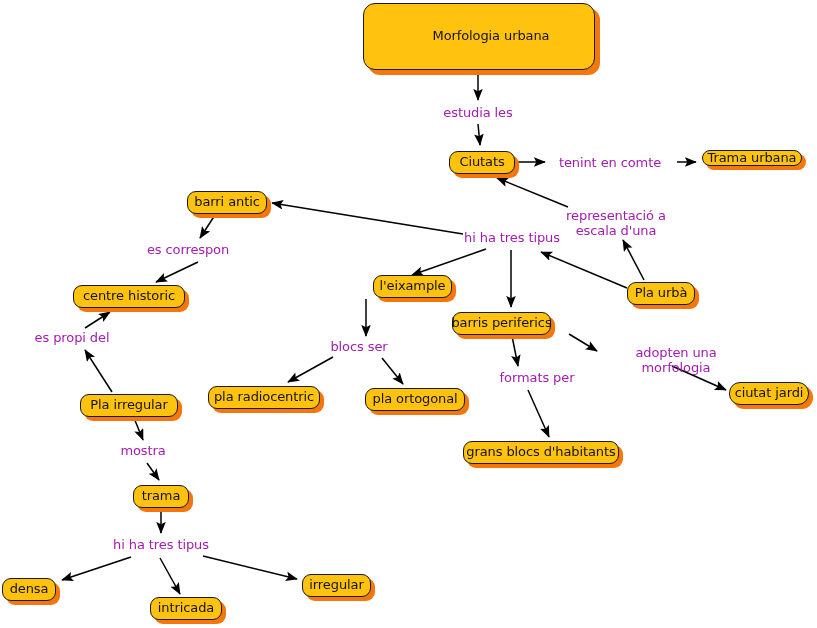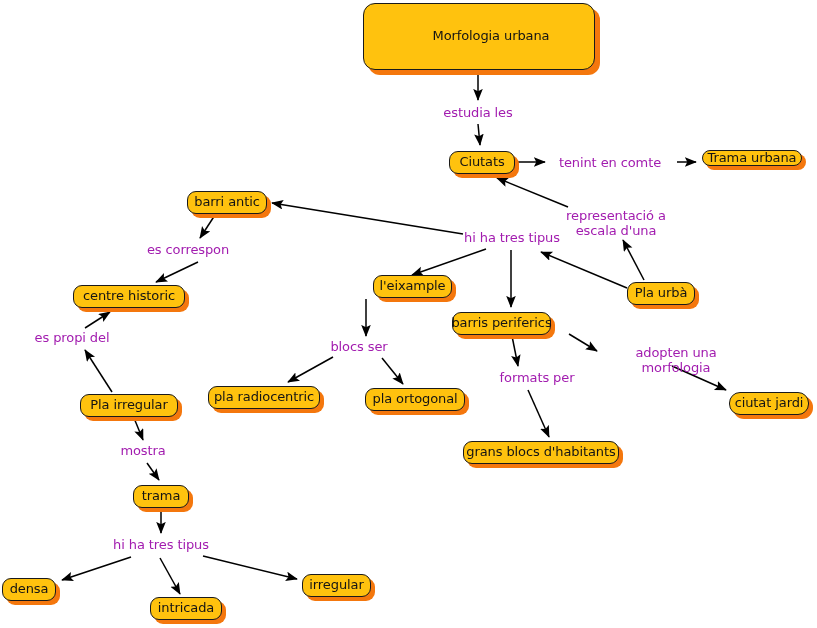--- a/index.html
+++ b/index.html
@@ -137,21 +137,21 @@
       </div>
       <div class="cmap-node" style="left: 80px; top: 394px; width: 98px; height: 23px; justify-content: center;">
         <span class="cmap-node-label">Pla irregular</span>
       </div>
       <div class="cmap-node" style="left: 208px; top: 386px; width: 112px; height: 23px;">
         <span class="cmap-node-label">pla radiocentric</span>
       </div>
       <div class="cmap-node" style="left: 365px; top: 388px; width: 100px; height: 23px;">
         <span class="cmap-node-label">pla ortogonal</span>
       </div>
-      <div class="cmap-node" style="left: 729px; top: 392px; width: 80px; height: 23px; border-radius: 11px;">
+      <div class="cmap-node" style="left: 729px; top: 382px; width: 80px; height: 23px; border-radius: 11px;">
         <span class="cmap-node-label">ciutat jardi</span>
       </div>
       <div class="cmap-node" style="left: 463px; top: 441px; width: 156px; height: 23px;">
         <span class="cmap-node-label">grans blocs d'habitants</span>
       </div>
       <div class="cmap-node" style="left: 133px; top: 485px; width: 56px; height: 23px;">
         <span class="cmap-node-label">trama</span>
       </div>
       <div class="cmap-node" style="left: 2px; top: 578px; width: 54px; height: 23px;">
         <span class="cmap-node-label">densa</span>

